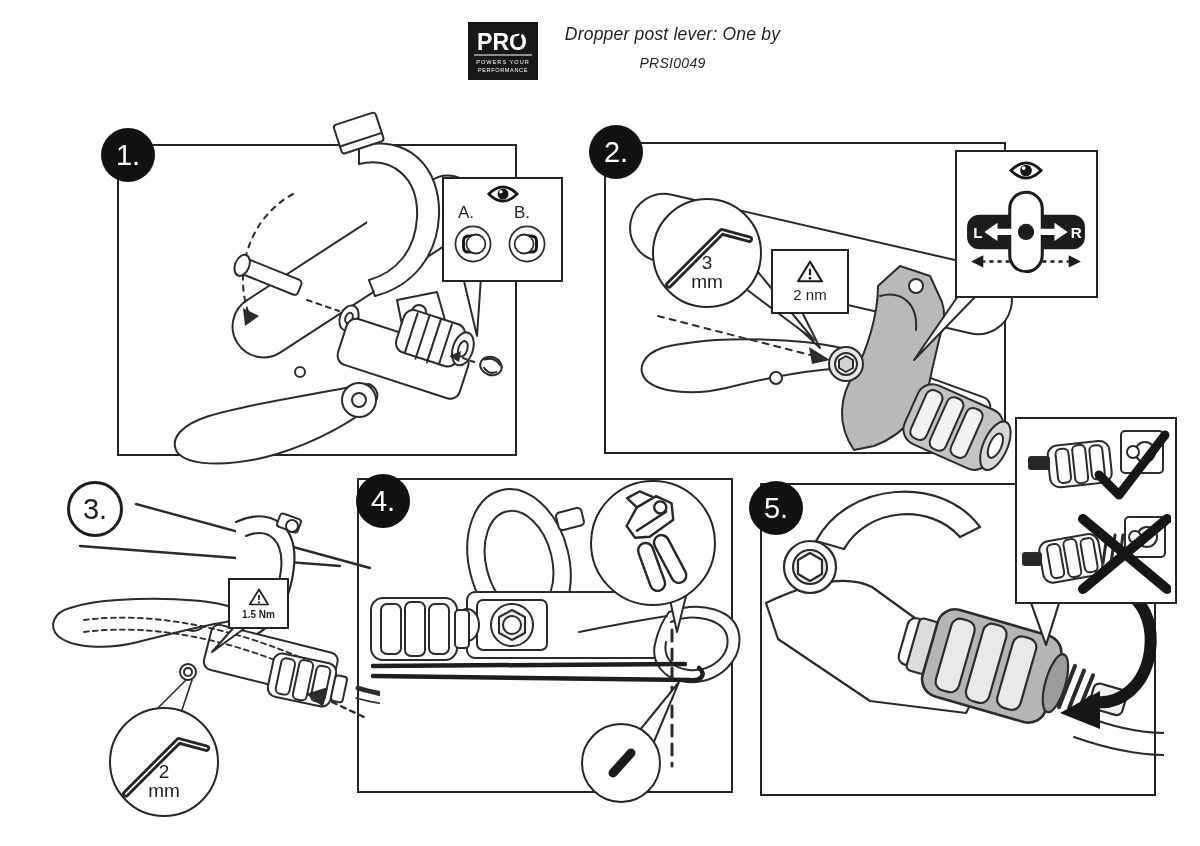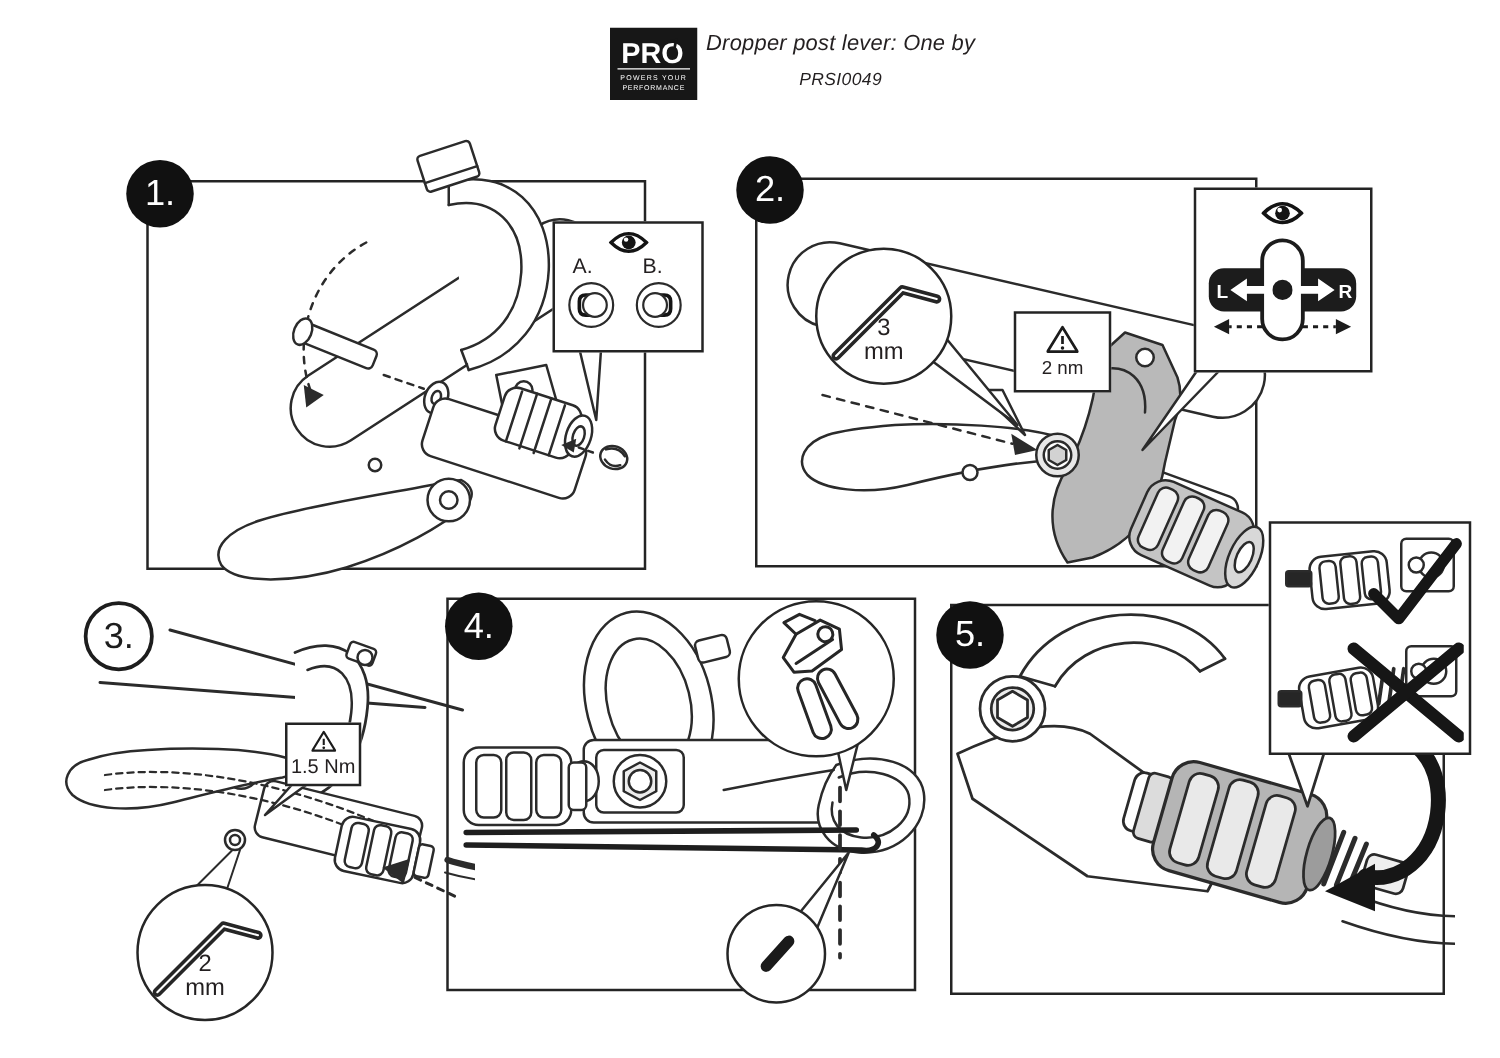--- a/index.html
+++ b/index.html
@@ -26,21 +26,21 @@
            display:flex;flex-direction:column;align-items:center;justify-content:center;}
   .torque{font-size:15px;margin-top:3px;}
   .ab-label{position:absolute;font-size:17px;}
   .art{position:absolute;z-index:1;}
 </style>
 </head>
 <body>
 
 <div id="page">
 
-  <div class="abs" style="left:488px;top:22px;width:92px;height:58px;">
+  <div class="abs" style="left:468px;top:22px;width:92px;height:58px;">
     <svg width="70" height="58" viewBox="0 0 70 58">
       <rect width="70" height="58" fill="#171717"></rect>
       <text x="34" y="28" text-anchor="middle" font-size="23" font-weight="bold" fill="#ffffff">PRO</text>
       <path d="M44,12 l9,-2 -2,9" fill="none" stroke="#171717" stroke-width="2.2"></path>
       <line x1="6" y1="33" x2="64" y2="33" stroke="#ffffff" stroke-width="1"></line>
       <text x="35" y="42" text-anchor="middle" font-size="5.6" letter-spacing="1" fill="#ffffff">POWERS YOUR</text>
       <text x="35" y="50" text-anchor="middle" font-size="5.6" letter-spacing="0.6" fill="#ffffff">PERFORMANCE</text>
     </svg>
   </div>
   <div class="title-block">
@@ -178,21 +178,21 @@
       <svg width="106" height="106" viewBox="0 0 100 100">
         <polyline points="14,80 64,30 90,37" fill="none" stroke="#262626" stroke-width="7" stroke-linecap="round" stroke-linejoin="round"></polyline>
         <polyline points="14,80 64,30 90,37" fill="none" stroke="#ffffff" stroke-width="1.6" stroke-linecap="round" stroke-linejoin="round"></polyline>
       </svg>
       <div class="balloon-label">
         <div>3</div>
         <div>mm</div>
       </div>
     </div>
 
-    <div class="warnbox" style="left:165px;top:105px;width:74px;height:61px;margin-left:40px;">
+    <div class="warnbox" style="left:165px;top:105px;width:74px;height:61px;">
       <svg width="26" height="23" viewBox="0 0 24 21">
         <polygon points="12,1.5 23,19.5 1,19.5" fill="#fff" stroke="#1c1c1c" stroke-width="2" stroke-linejoin="round"></polygon>
         <line x1="12" y1="8" x2="12" y2="14" stroke="#1c1c1c" stroke-width="2"></line>
         <circle cx="12" cy="16.8" r="1.3" fill="#1c1c1c"></circle>
       </svg>
       <div class="torque">2 nm</div>
     </div>
 
     <div class="inset" style="left:349px;top:6px;width:139px;height:144px;">
       <svg class="abs" style="left:52px;top:8px;" width="34" height="21" viewBox="0 0 36 22">
@@ -257,21 +257,21 @@
 
     <polygon points="196,165 209,165 172,192" fill="#fff"></polygon>
   </svg>
   <div class="badge light" style="left:67px;top:481px;">3.</div>
   <div class="warnbox" style="left:228px;top:578px;width:57px;height:47px;">
     <svg width="20" height="18" viewBox="0 0 24 21">
       <polygon points="12,1.5 23,19.5 1,19.5" fill="#fff" stroke="#1c1c1c" stroke-width="2" stroke-linejoin="round"></polygon>
       <line x1="12" y1="8" x2="12" y2="14" stroke="#1c1c1c" stroke-width="2"></line>
       <circle cx="12" cy="16.8" r="1.3" fill="#1c1c1c"></circle>
     </svg>
-    <div class="torque" style="font-size:16px;">1.5 Nm</div>
+    <div class="torque" style="font-size:10px;font-weight:bold;">1.5 Nm</div>
   </div>
   <div class="balloon" style="left:109px;top:707px;width:106px;height:106px;">
     <svg width="106" height="106" viewBox="0 0 100 100">
       <polyline points="14,80 64,30 90,37" fill="none" stroke="#262626" stroke-width="7" stroke-linecap="round" stroke-linejoin="round"></polyline>
       <polyline points="14,80 64,30 90,37" fill="none" stroke="#ffffff" stroke-width="1.6" stroke-linecap="round" stroke-linejoin="round"></polyline>
     </svg>
     <div class="balloon-label">
       <div>2</div>
       <div>mm</div>
     </div>

